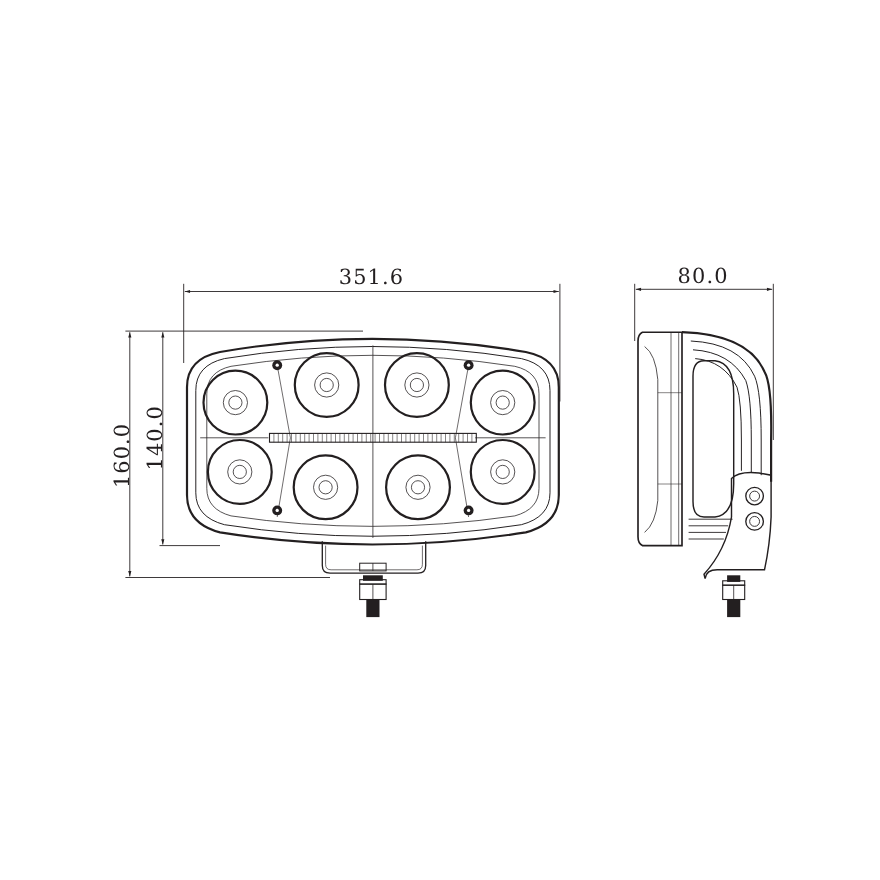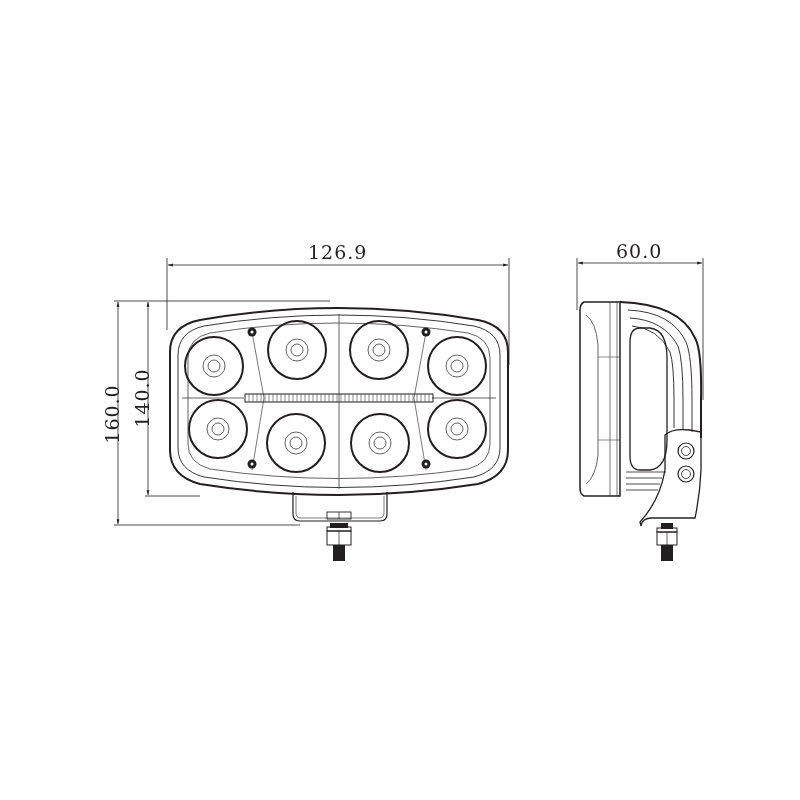--- a/index.html
+++ b/index.html
@@ -167,16 +167,16 @@
       <circle cx="686" cy="474" r="4.5" stroke-width="0.8"></circle>
 
     <rect x="661" y="523" width="12" height="6" fill="#231f20" stroke="none"></rect>
     <rect x="657" y="528" width="20" height="4" stroke-width="1"></rect>
     <rect x="657" y="532" width="20" height="13" stroke-width="1"></rect>
     <line x1="667" y1="532" x2="667" y2="545" stroke-width="0.7"></line>
     <rect x="661" y="545" width="12" height="16" fill="#231f20" stroke="none"></rect>
   </g>
 </svg>
 
-<div class="dim-label" style="left:308px; top:241px;">126.9</div>
+<div class="dim-label" style="left:308px; top:241px;">351.6</div>
 <div class="dim-label vert" style="left:82px; top:403px;">160.0</div>
 <div class="dim-label vert" style="left:112px; top:387px;">140.0</div>
-<div class="dim-label" style="left:616px; top:240px;">60.0</div>
+<div class="dim-label" style="left:616px; top:240px;">80.0</div>
 
 </body></html>

